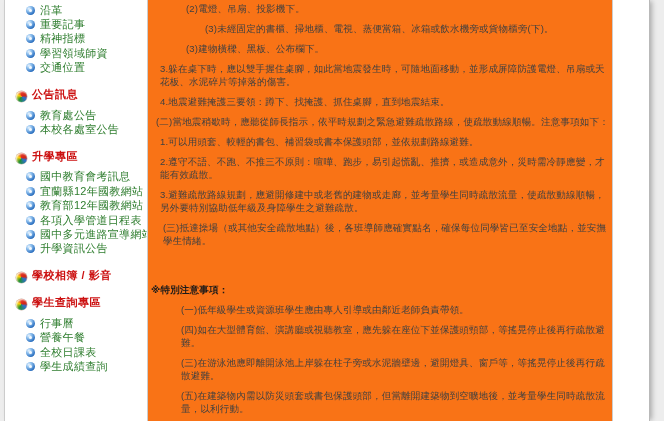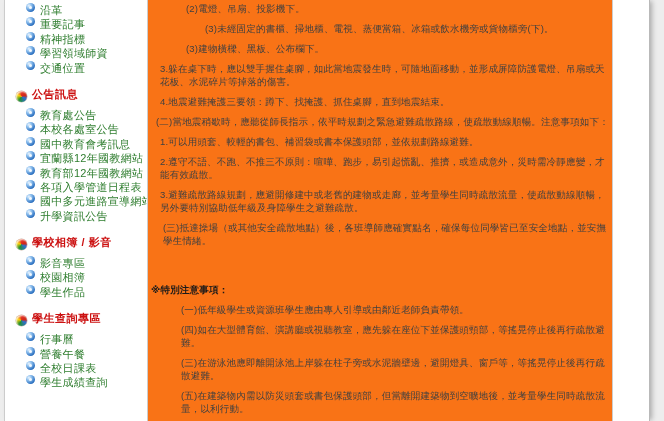--- a/index.html
+++ b/index.html
@@ -11,21 +11,21 @@
   
   .sidebar{position:absolute;left:0;top:0;bottom:0;width:142px;border-right:1px solid #cccccc;
            padding-top:3px;box-sizing:content-box;background:#ffffff;overflow:hidden;}
   .sb-section{margin:0;}
   .sb-header{display:flex;align-items:flex-end;gap:5px;margin:12px 0 6px;padding-left:11px;}
   .sb-header-label{font-size:11px;font-weight:bold;color:#cc1111;letter-spacing:0.5px;white-space:nowrap;}
   .globe{width:11px;height:11px;border-radius:50%;flex:none;
          background:conic-gradient(from 210deg,#1f8f2f,#ffd000 80deg,#e03020 150deg,#d02818 225deg,#2f6fd0 265deg,#1f8f2f 360deg);
          box-shadow:inset 1px 1px 1.5px rgba(255,255,255,0.8), 0 0 0 0.5px rgba(120,60,20,0.4);}
   .sb-items{list-style:none;margin:0;padding:0 0 0 21px;}
-  .sb-item{display:flex;gap:5px;height:14.4px;cursor:pointer;}
+  .sb-item{display:flex;align-items:center;gap:5px;height:14.4px;cursor:pointer;}
   .bullet{width:9px;height:9px;border-radius:50%;flex:none;position:relative;
           background:radial-gradient(circle at 32% 30%,#eaf5ff 0%,#8fc0ee 30%,#2a6fc0 72%,#174a8c 100%);}
   .bullet::after{content:"";position:absolute;left:3px;top:3px;width:3px;height:3px;border-radius:50%;background:rgba(255,255,255,0.9);}
   .sb-item-label{font-size:11px;color:#2e7d2e;text-decoration:none;white-space:nowrap;letter-spacing:0.3px;}
   
   .content{position:absolute;left:143px;top:0;bottom:0;width:465px;border-right:1px solid #cccccc;
            box-sizing:border-box;padding:2px 2px 0 3px;background:#f97316;overflow:hidden;}
   .para{font-size:9.5px;line-height:13px;color:#404040;margin:0 0 7px 0;letter-spacing:0.2px;}
   .para.u{font-weight:bold;color:#1a1a1a;margin-top:36px;}
   .m0{margin-left:0;} .m5{margin-left:5px;} .m9{margin-left:9px;} .m12{margin-left:12px;}
@@ -79,20 +79,24 @@
   </li>
 
   <li class="sb-item">
     <span class="bullet"></span>
     <a class="sb-item-label">本校各處室公告</a>
   </li>
 </ul>
   </div>
 
   <div class="sb-section">
+    <div class="sb-header">
+      <span class="globe"></span>
+      <span class="sb-header-label">升學專區</span>
+    </div>
     <ul class="sb-items">
   <li class="sb-item">
     <span class="bullet"></span>
     <a class="sb-item-label">國中教育會考訊息</a>
   </li>
 
   <li class="sb-item">
     <span class="bullet"></span>
     <a class="sb-item-label">宜蘭縣12年國教網站</a>
   </li>
@@ -117,36 +121,20 @@
     <a class="sb-item-label">升學資訊公告</a>
   </li>
 </ul>
   </div>
 
   <div class="sb-section">
     <div class="sb-header">
       <span class="globe"></span>
       <span class="sb-header-label">學校相簿 / 影音</span>
     </div>
-    <ul class="sb-items">
-  <li class="sb-item">
-    <span class="bullet"></span>
-    <a class="sb-item-label">影音專區</a>
-  </li>
-
-  <li class="sb-item">
-    <span class="bullet"></span>
-    <a class="sb-item-label">校園相簿</a>
-  </li>
-
-  <li class="sb-item">
-    <span class="bullet"></span>
-    <a class="sb-item-label">學生作品</a>
-  </li>
-</ul>
   </div>
 
   <div class="sb-section">
     <div class="sb-header">
       <span class="globe"></span>
       <span class="sb-header-label">學生查詢專區</span>
     </div>
     <ul class="sb-items">
   <li class="sb-item">
     <span class="bullet"></span>

